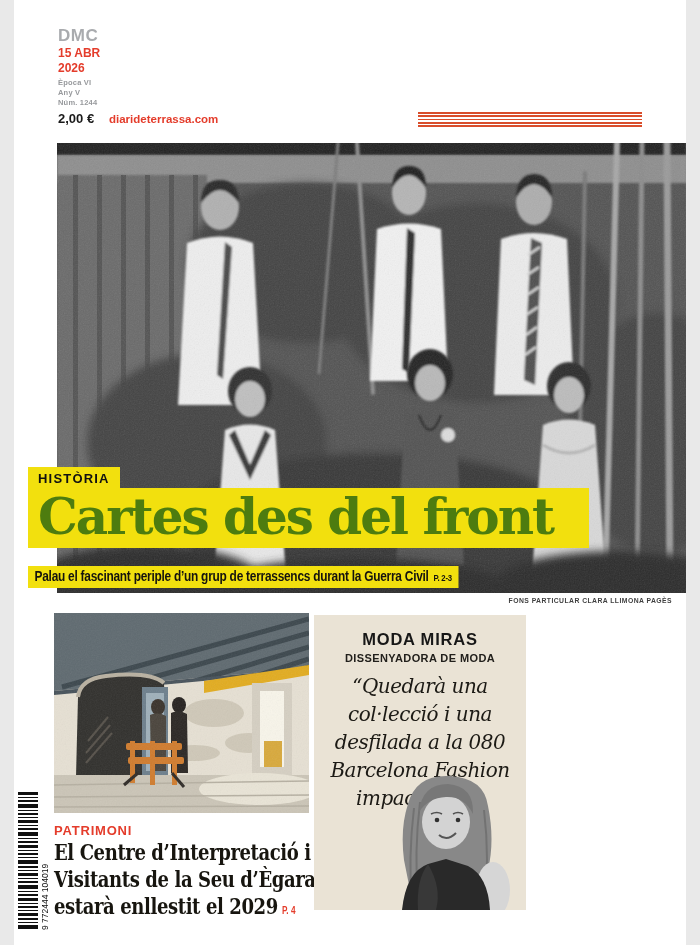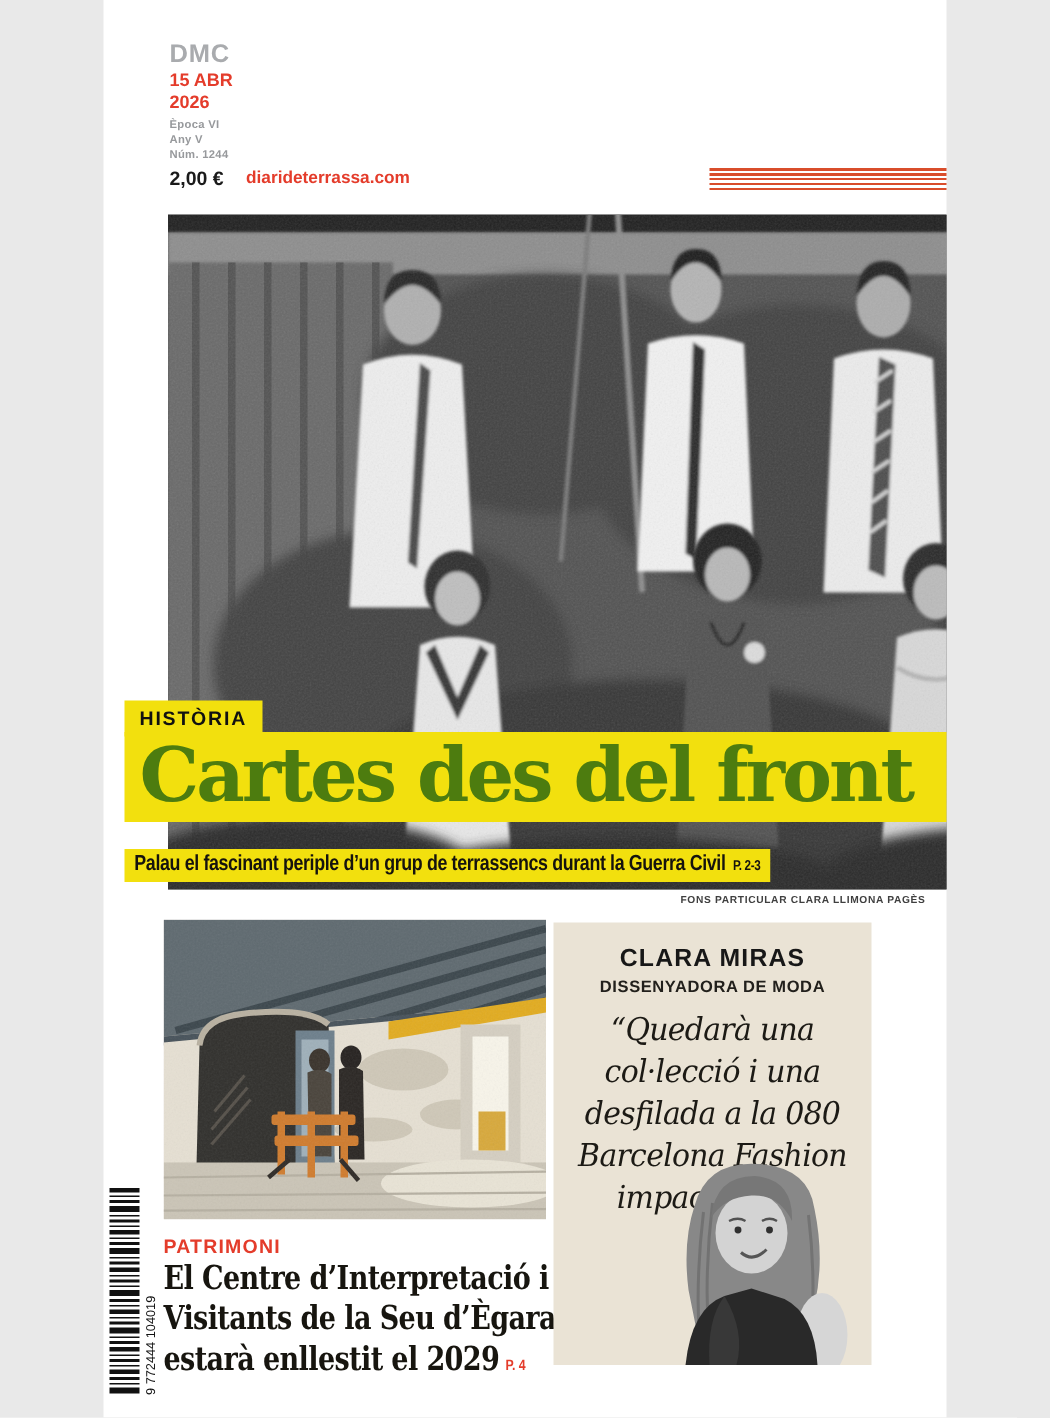--- a/index.html
+++ b/index.html
@@ -1,17 +1,17 @@
 <!DOCTYPE html>
 <html><head>
 <meta charset="utf-8">
 <style>
   html,body{margin:0;padding:0;background:#e9e9e9;}
   .page{
-    position:relative;width:562px;height:945px;background:#ffffff;
+    position:relative;width:672px;height:945px;background:#ffffff;
     font-family:"Liberation Sans",sans-serif;overflow:hidden;margin:0 auto;
     color:#161616;
   }
   
   .meta-col{position:absolute;left:44px;top:27px;line-height:1;}
   .day-code{font-size:17px;font-weight:bold;letter-spacing:.5px;color:#a9abae;}
   .date-l{font-size:12px;font-weight:bold;color:#e43c2b;margin-top:3px;}
   .epoch{font-size:7.5px;color:#97999c;margin-top:2.5px;font-weight:bold;letter-spacing:.2px;}
   .epoch.first{margin-top:5px;}
   .masthead{
@@ -262,21 +262,21 @@
         </g>
       <rect width="255" height="200" filter="url(#grain)" opacity="0.1"></rect>
     </svg>
   </div>
   <div class="section-label red patrimoni-label">PATRIMONI</div>
   <div class="serif-head patrimoni-head"><span>El Centre d’Interpretació i
 Visitants de la Seu d’Ègara
 estarà enllestit el 2029</span><span class="pref">P. 4</span></div>
 
   <div class="mid-panel">
-    <div class="tx-name">CLARA MIRAS</div>
+    <div class="tx-name">MODA MIRAS</div>
     <div class="tx-role">DISSENYADORA DE MODA</div>
     <div class="tx-quote"><span>“Quedarà una
 col·lecció i una
 desfilada a la 080
 Barcelona Fashion
 impactant”</span><span class="pref">P. 7</span></div>
     <div class="portrait">
       <svg width="168" height="142" viewBox="0 0 168 142">
         <path d="M50 36 Q58 6 92 8 Q126 10 130 38 Q137 72 130 102 L122 142 H56 L46 92 Q42 60 50 36Z" fill="#8e887c"></path>
         <g stroke="#6f695f" stroke-width="2" opacity=".7">

